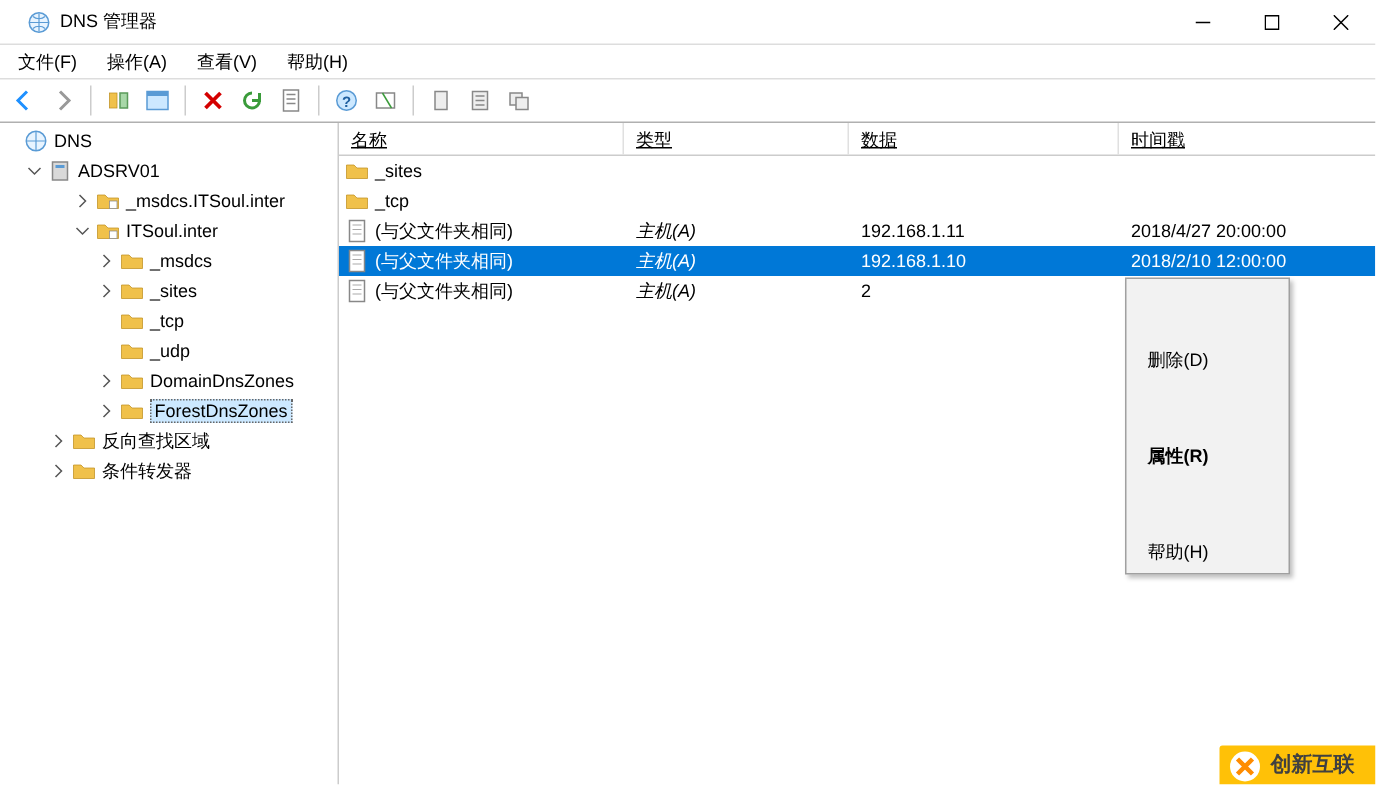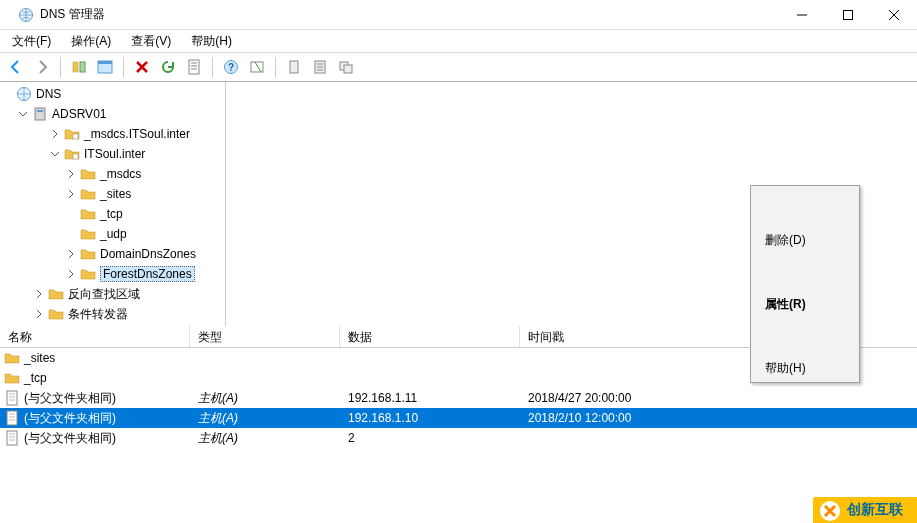--- a/index.html
+++ b/index.html
@@ -68,21 +68,20 @@
   }
   .tb-sep {
     width: 1px; height: 20px; background: #ccc; margin: 0 4px;
   }
 
   
   .main {
     display: flex;
     height: calc(523px - 30px - 22px - 30px - 0px);
     position: relative;
-    flex-direction: column;
   }
   .tree-pane {
     width: 226px;
     border-right: 1px solid #ccc;
     overflow: auto;
     padding: 2px 0;
   }
   .list-pane {
     flex: 1;
     display: flex;
@@ -120,20 +119,21 @@
     background: #fff;
     border-bottom: 1px solid #ccc;
   }
   .col {
     border-right: 1px solid #e0e0e0;
     padding: 3px 8px;
     font-size: 12px;
     overflow: hidden;
     text-overflow: ellipsis;
     white-space: nowrap;
+    text-decoration: underline;
   }
   .col-name { width: 190px; }
   .col-type { width: 150px; }
   .col-data { width: 180px; }
   .col-ts   { flex: 1; border-right: none; }
 
   
   .list-body { flex: 1; overflow: auto; position: relative; }
   .row {
     display: flex;
@@ -183,21 +183,21 @@
     font-size: 12px;
     margin-top: 40px;
   }
   .ctx-item.bold { font-weight: bold; }
 
   
   .watermark {
     position: absolute;
     right: 0; bottom: 0;
     background: #ffc107;
-    color: #0369a1;
+    color: #404040;
     font-size: 14px;
     font-weight: bold;
     padding: 4px 14px 4px 34px;
     display: flex; align-items: center;
     border-top-left-radius: 2px;
   }
   .watermark .wm-icon {
     position: absolute; left: 6px; top: 3px;
     width: 22px; height: 22px;
   }

